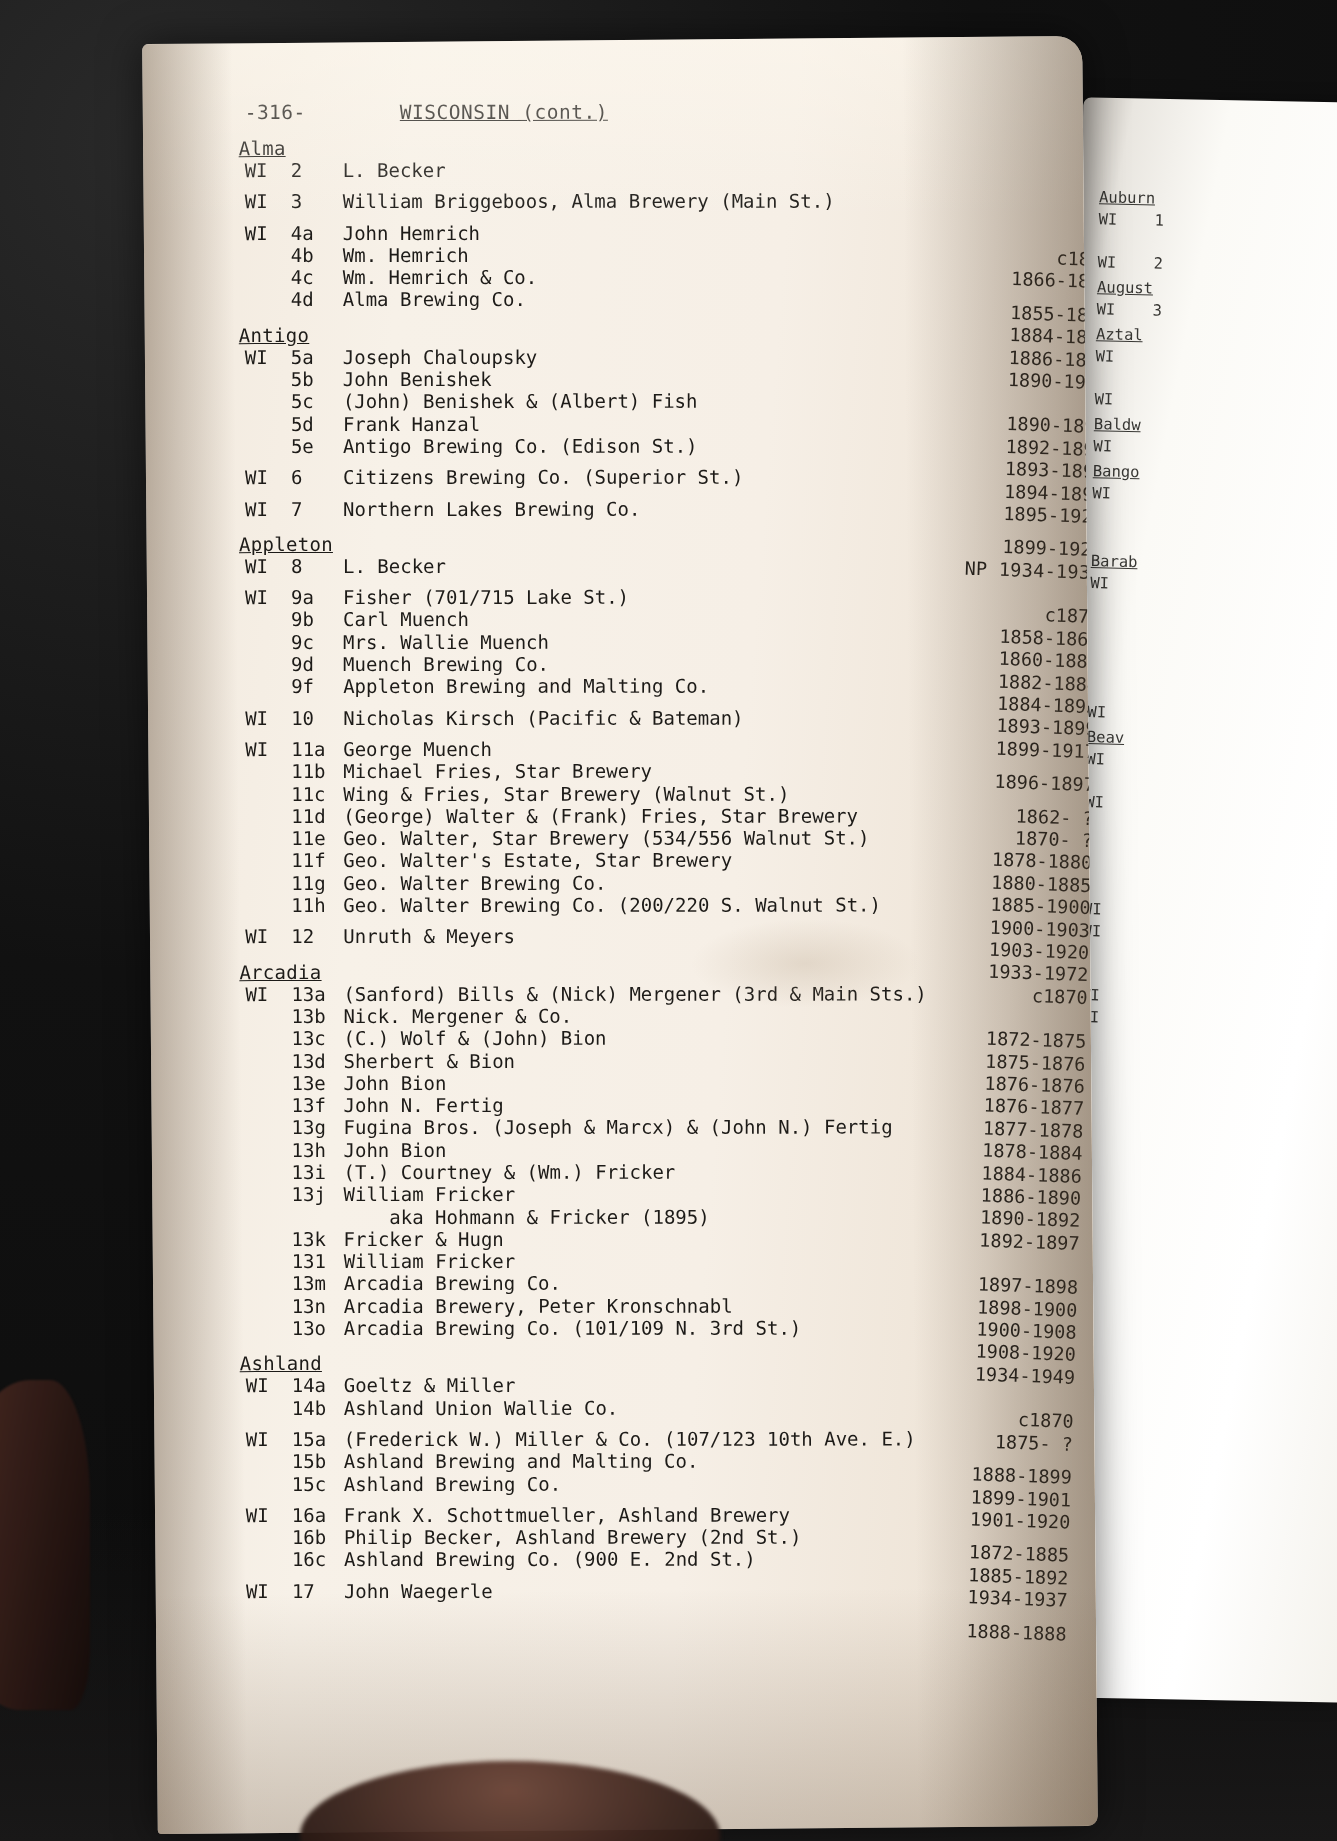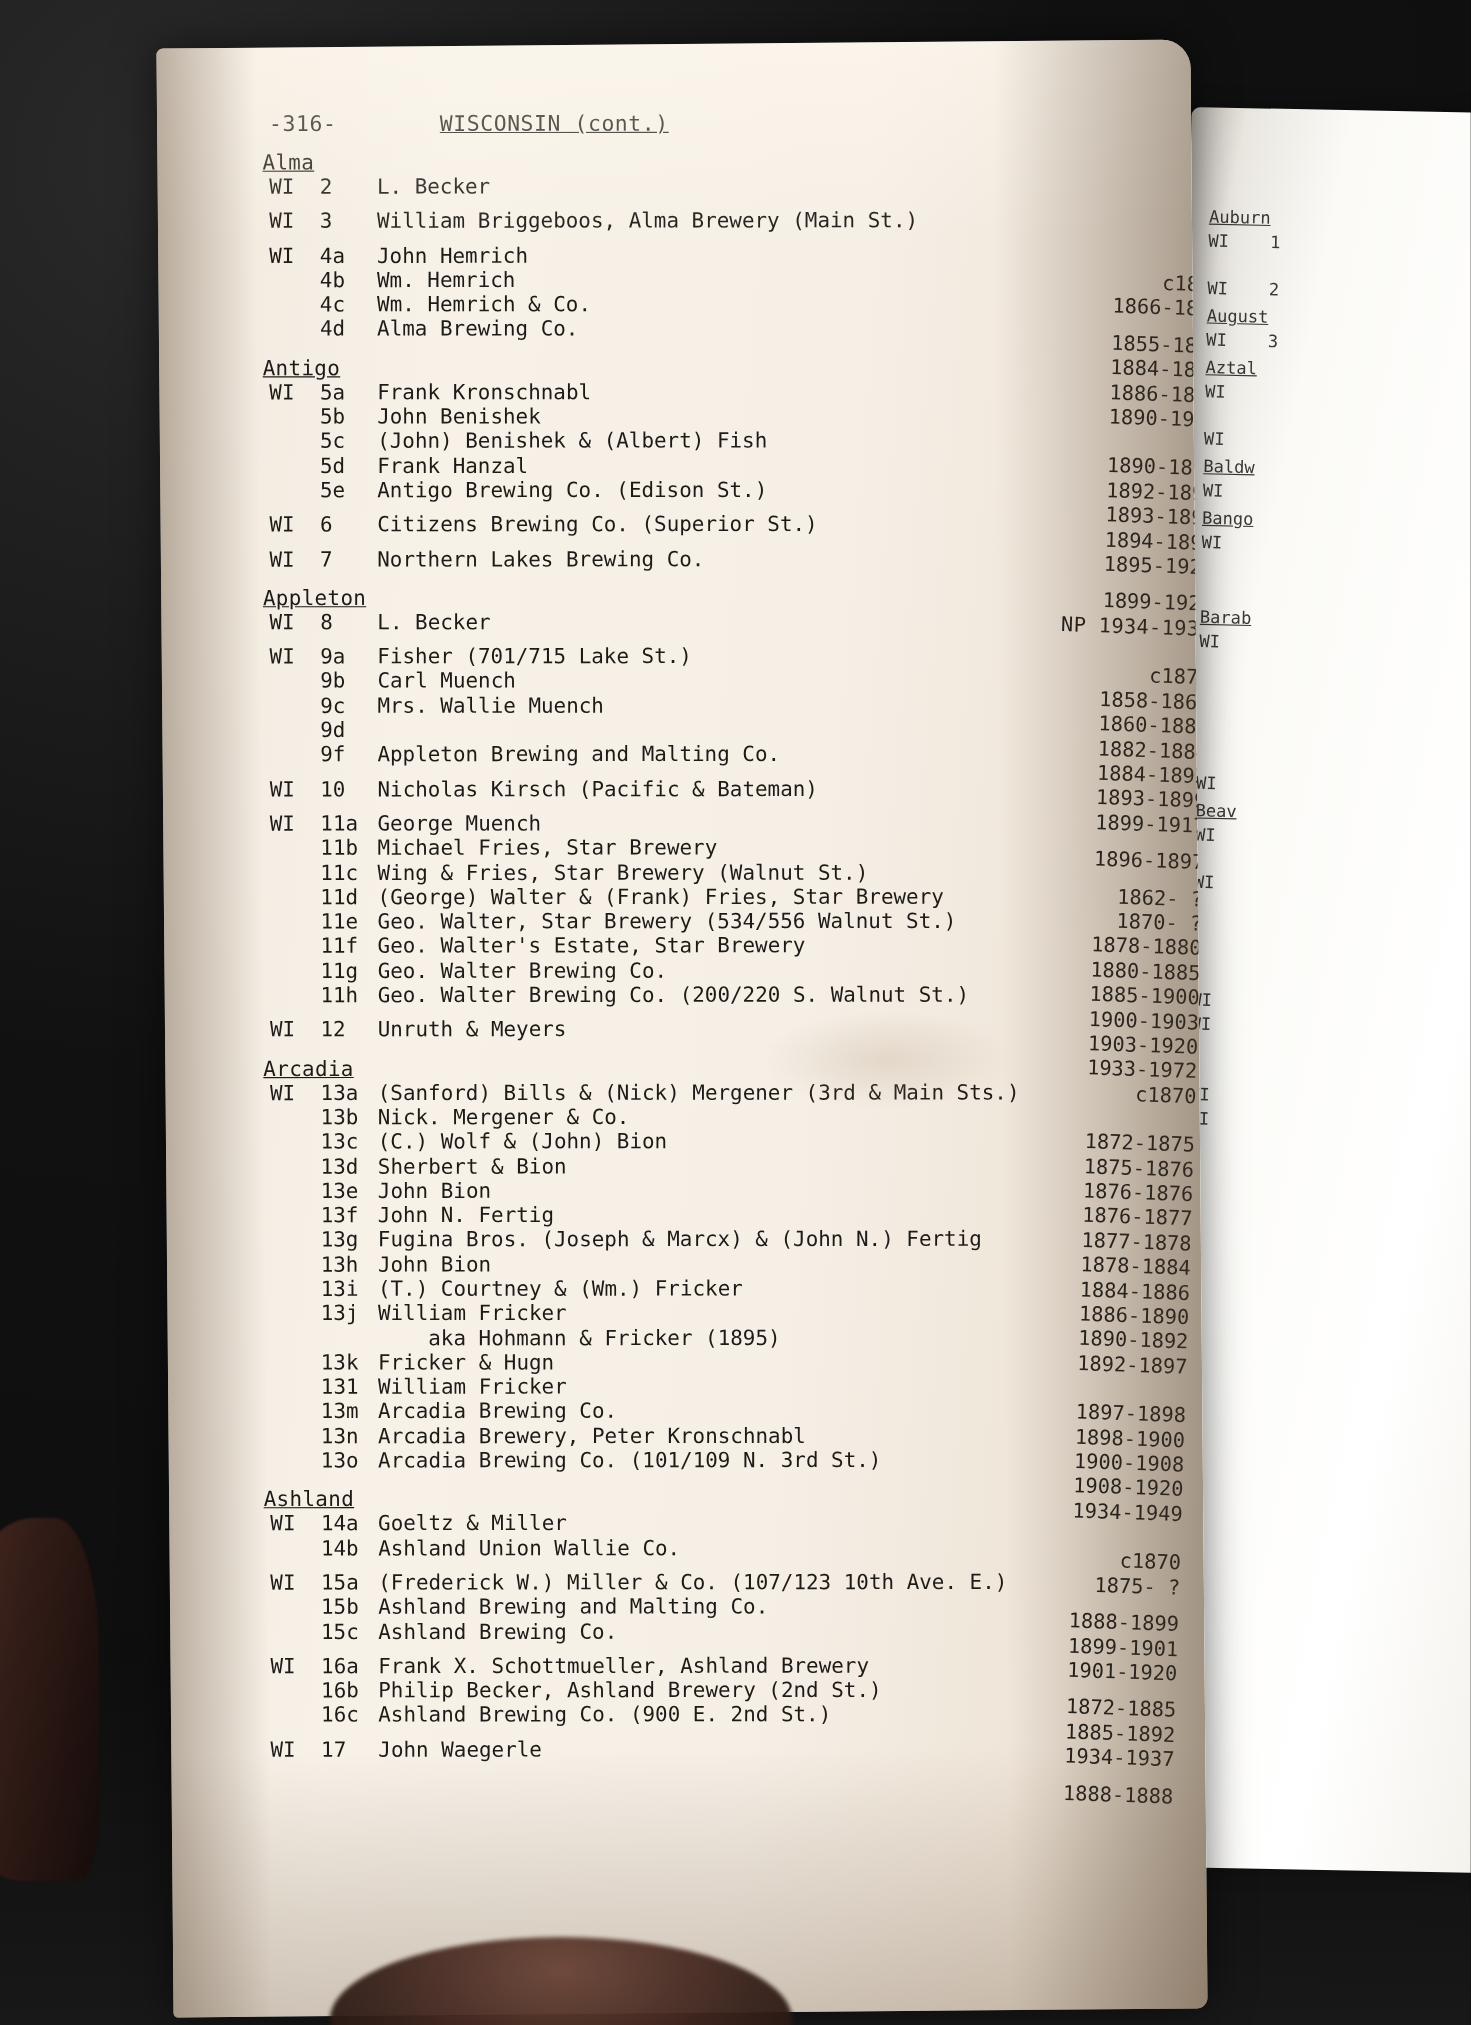--- a/index.html
+++ b/index.html
@@ -214,41 +214,41 @@
           <div class="row"><span class="st">WI</span><span class="num">3</span><span class="name">William Briggeboos, Alma Brewery (Main St.)</span></div>
         </div>
         <div class="group">
           <div class="row"><span class="st">WI</span><span class="num">4a</span><span class="name">John Hemrich</span></div>
           <div class="row"><span class="st"> </span><span class="num">4b</span><span class="name">Wm. Hemrich</span></div>
           <div class="row"><span class="st"> </span><span class="num">4c</span><span class="name">Wm. Hemrich &amp; Co.</span></div>
           <div class="row"><span class="st"> </span><span class="num">4d</span><span class="name">Alma Brewing Co.</span></div>
         </div>
         <div class="city">Antigo</div>
         <div class="group tight">
-          <div class="row"><span class="st">WI</span><span class="num">5a</span><span class="name">Frank Kronschnabl</span></div>
+          <div class="row"><span class="st">WI</span><span class="num">5a</span><span class="name">Joseph Chaloupsky</span></div>
           <div class="row"><span class="st"> </span><span class="num">5b</span><span class="name">John Benishek</span></div>
           <div class="row"><span class="st"> </span><span class="num">5c</span><span class="name">(John) Benishek &amp; (Albert) Fish</span></div>
           <div class="row"><span class="st"> </span><span class="num">5d</span><span class="name">Frank Hanzal</span></div>
           <div class="row"><span class="st"> </span><span class="num">5e</span><span class="name">Antigo Brewing Co. (Edison St.)</span></div>
         </div>
         <div class="group">
           <div class="row"><span class="st">WI</span><span class="num">6</span><span class="name">Citizens Brewing Co. (Superior St.)</span></div>
         </div>
         <div class="group">
           <div class="row"><span class="st">WI</span><span class="num">7</span><span class="name">Northern Lakes Brewing Co.</span></div>
         </div>
         <div class="city">Appleton</div>
         <div class="group tight">
           <div class="row"><span class="st">WI</span><span class="num">8</span><span class="name">L. Becker</span></div>
         </div>
         <div class="group">
           <div class="row"><span class="st">WI</span><span class="num">9a</span><span class="name">Fisher (701/715 Lake St.)</span></div>
           <div class="row"><span class="st"> </span><span class="num">9b</span><span class="name">Carl Muench</span></div>
           <div class="row"><span class="st"> </span><span class="num">9c</span><span class="name">Mrs. Wallie Muench</span></div>
-          <div class="row"><span class="st"> </span><span class="num">9d</span></div>
+          <div class="row"><span class="st"> </span><span class="num">9d</span><span class="name">Muench Brewing Co.</span></div>
           <div class="row"><span class="st"> </span><span class="num">9f</span><span class="name">Appleton Brewing and Malting Co.</span></div>
         </div>
         <div class="group">
           <div class="row"><span class="st">WI</span><span class="num">10</span><span class="name">Nicholas Kirsch (Pacific &amp; Bateman)</span></div>
         </div>
         <div class="group">
           <div class="row"><span class="st">WI</span><span class="num">11a</span><span class="name">George Muench</span></div>
           <div class="row"><span class="st"> </span><span class="num">11b</span><span class="name">Michael Fries, Star Brewery</span></div>
           <div class="row"><span class="st"> </span><span class="num">11c</span><span class="name">Wing &amp; Fries, Star Brewery (Walnut St.)</span></div>
           <div class="row"><span class="st"> </span><span class="num">11d</span><span class="name">(George) Walter &amp; (Frank) Fries, Star Brewery</span></div>

